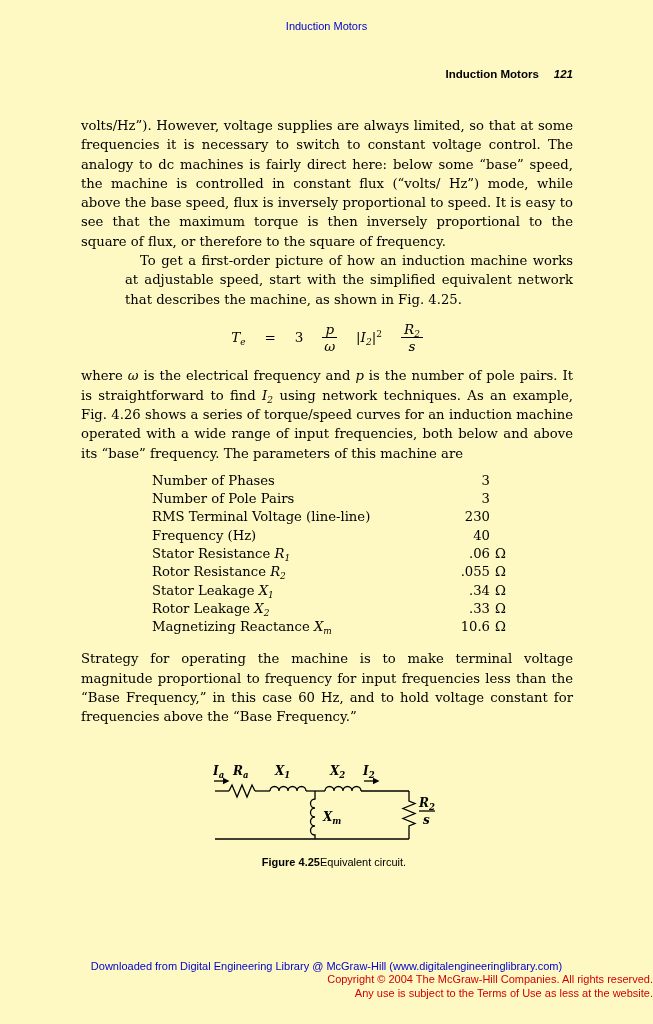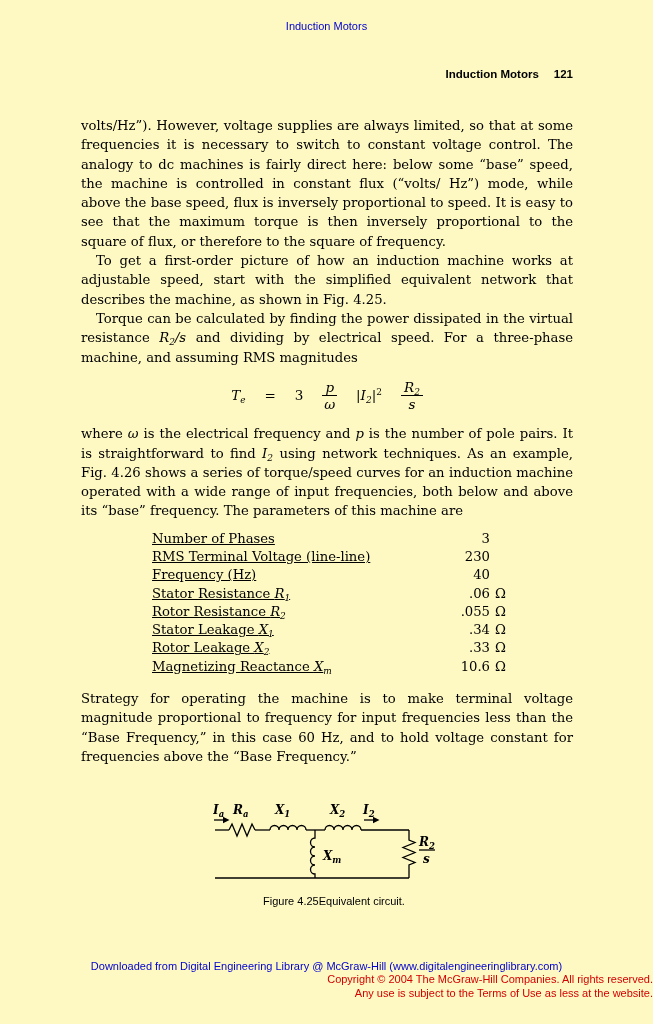--- a/index.html
+++ b/index.html
@@ -10,50 +10,50 @@
   }
   .running-head {
     position: absolute; top: 20px; left: 0; width: 100%; text-align: center;
     font-family: "Liberation Sans", sans-serif; font-size: 11px; color: #0000D0;
   }
   .running-head span { cursor: pointer; }
   .page-head {
     position: absolute; top: 68px; right: 80px;
     font-family: "Liberation Sans", sans-serif; font-size: 11.5px; font-weight: bold;
   }
-  .page-head .pageno { margin-left: 15px; }
+  .page-head .pageno { margin-left: 15px; font-style: italic; }
   .content {
     position: absolute; top: 116px; left: 81px; width: 492px;
     font-family: "DejaVu Serif", "Liberation Serif", serif;
     font-size: 13.2px; line-height: 19.3px; text-align: justify;
   }
   .content p { margin: 0; }
-  p.indent { text-indent: 15px; }
+  p.indent { text-indent: 15px; margin-left: 44px; }
   .var { font-style: italic; }
   sub, sup { font-size: 9px; line-height: 0; }
   sub { vertical-align: baseline; position: relative; top: 3px; }
   sup { vertical-align: baseline; position: relative; top: -5px; }
   .equation { text-align: center; margin: 13px 0 13px; }
   .eq-row { display: inline-flex; align-items: center; gap: 19px; font-size: 13.5px; }
   .frac { display: inline-flex; flex-direction: column; align-items: center; line-height: 1.05; }
   .frac .num { border-bottom: 1px solid #000; padding: 0 3px 1px; }
   .frac .den { padding-top: 1px; }
   table.params { margin: 9px 0 0 71px; border-collapse: collapse; }
   table.params td { padding: 0; font-size: 13.2px; line-height: 18.3px; }
-  table.params td.lbl { padding-right: 20px; min-width: 280px; text-decoration: underline; }
+  table.params td.lbl { padding-right: 20px; min-width: 280px; }
   table.params td.val { text-align: right; min-width: 58px; }
   table.params td.unit { padding-left: 5px; min-width: 16px; }
   p.after-table { margin-top: 13px; }
   .figure-row { display: flex; align-items: center; margin-top: 34px; flex-direction: column; }
   .circuit { flex: 0 0 auto; }
   .caption {
     font-family: "Liberation Sans", sans-serif; font-size: 11px;
     margin-left: 14px; text-align: left; text-indent: 0;
   }
-  .caption .cap-label { font-weight: normal; margin-right: 0; }
+  .caption .cap-label { font-weight: bold; margin-right: 0; }
   .circ-label {
     font-family: "DejaVu Serif", serif; font-size: 12px;
     font-style: italic; font-weight: bold;
   }
   .footer {
     position: absolute; bottom: 24px; left: 0; width: 100%; text-align: center;
     font-family: "Liberation Sans", sans-serif; font-size: 11px; line-height: 13.5px;
   }
   .footer .blue { color: #0000D0; cursor: pointer; }
   .footer .red { color: #D40000; text-align: right; }
@@ -70,21 +70,20 @@
   <div class="page-head">
     <span>Induction Motors</span><span class="pageno">121</span>
   </div>
 
   <div class="content">
 
     <p>volts/Hz”). However, voltage supplies are always limited, so that at some frequencies it is necessary to switch to constant voltage control. The analogy to dc machines is fairly direct here: below some “base” speed, the machine is controlled in constant flux (“volts/ Hz”) mode, while above the base speed, flux is inversely proportional to speed. It is easy to see that the maximum torque is then inversely proportional to the square of flux, or therefore to the square of frequency.</p>
 
     <p class="indent">To get a first-order picture of how an induction machine works at adjustable speed, start with the simplified equivalent network that describes the machine, as shown in Fig. 4.25.</p>
 
-    <p class="indent"><span>Torque can be calculated by finding the power dissipated in the virtual resistance </span><i class="var">R</i><sub class="var">2</sub><i class="var">/s</i><span> and dividing by electrical speed. For a three-phase machine, and assuming RMS magnitudes</span></p>
 
     <div class="equation">
       <span class="eq-row">
         <span><i class="var">T</i><sub class="var">e</sub></span>
         <span>=</span>
         <span>3</span>
         <span class="frac">
             <span class="num var">p</span>
             <span class="den var">ω</span>
           </span>
@@ -95,20 +94,25 @@
           </span>
       </span>
     </div>
 
     <p><span>where </span><i class="var">ω</i><span> is the electrical frequency and </span><i class="var">p</i><span> is the number of pole pairs. It is straightforward to find </span><i class="var">I</i><sub class="var">2</sub><span> using network techniques. As an example, Fig. 4.26 shows a series of torque/speed curves for an induction machine operated with a wide range of input frequencies, both below and above its “base” frequency. The parameters of this machine are</span></p>
 
     <table class="params">
       <tbody>
         <tr>
           <td class="lbl"><span>Number of Phases</span><i class="var"></i><sub class="var"></sub></td>
+          <td class="val">3</td>
+          <td class="unit"></td>
+        </tr>
+        <tr>
+          <td class="lbl"><span>Number of Pole Pairs</span><i class="var"></i><sub class="var"></sub></td>
           <td class="val">3</td>
           <td class="unit"></td>
         </tr>
         <tr>
           <td class="lbl"><span>RMS Terminal Voltage (line-line)</span><i class="var"></i><sub class="var"></sub></td>
           <td class="val">230</td>
           <td class="unit"></td>
         </tr>
         <tr>
           <td class="lbl"><span>Frequency (Hz)</span><i class="var"></i><sub class="var"></sub></td>

